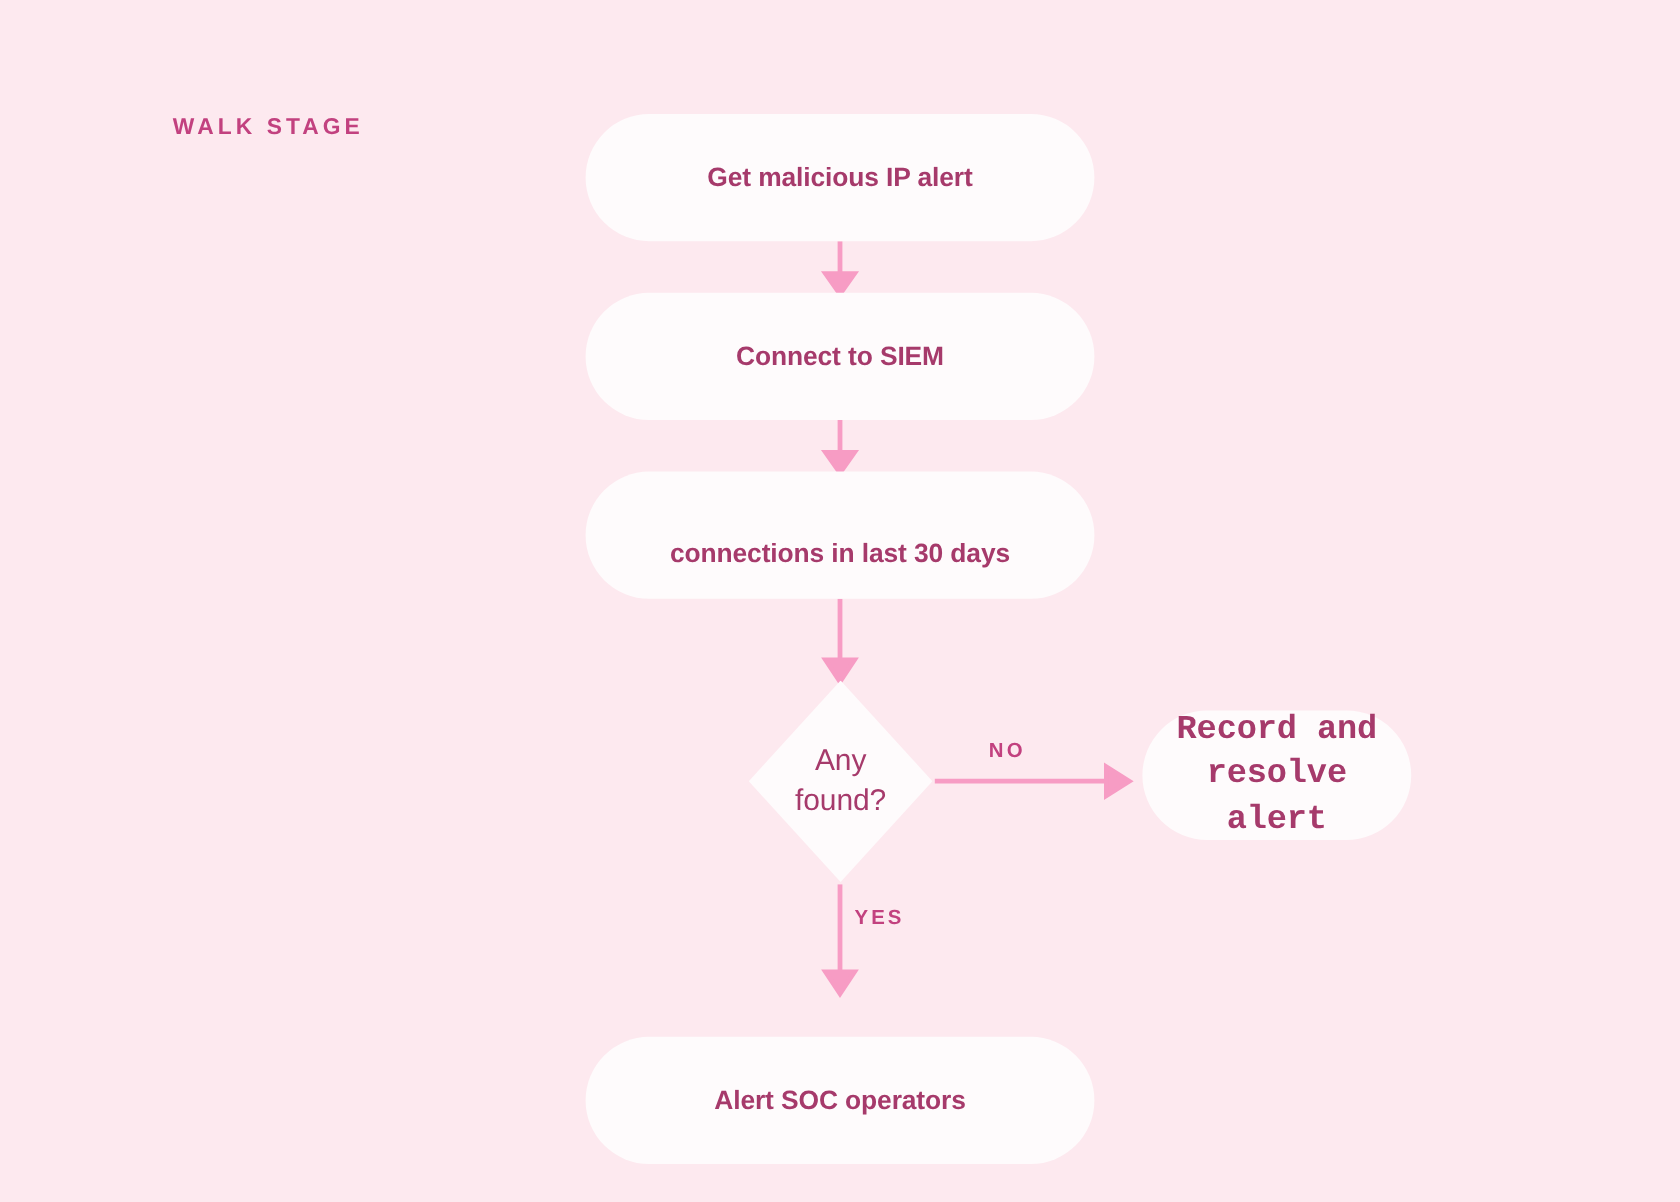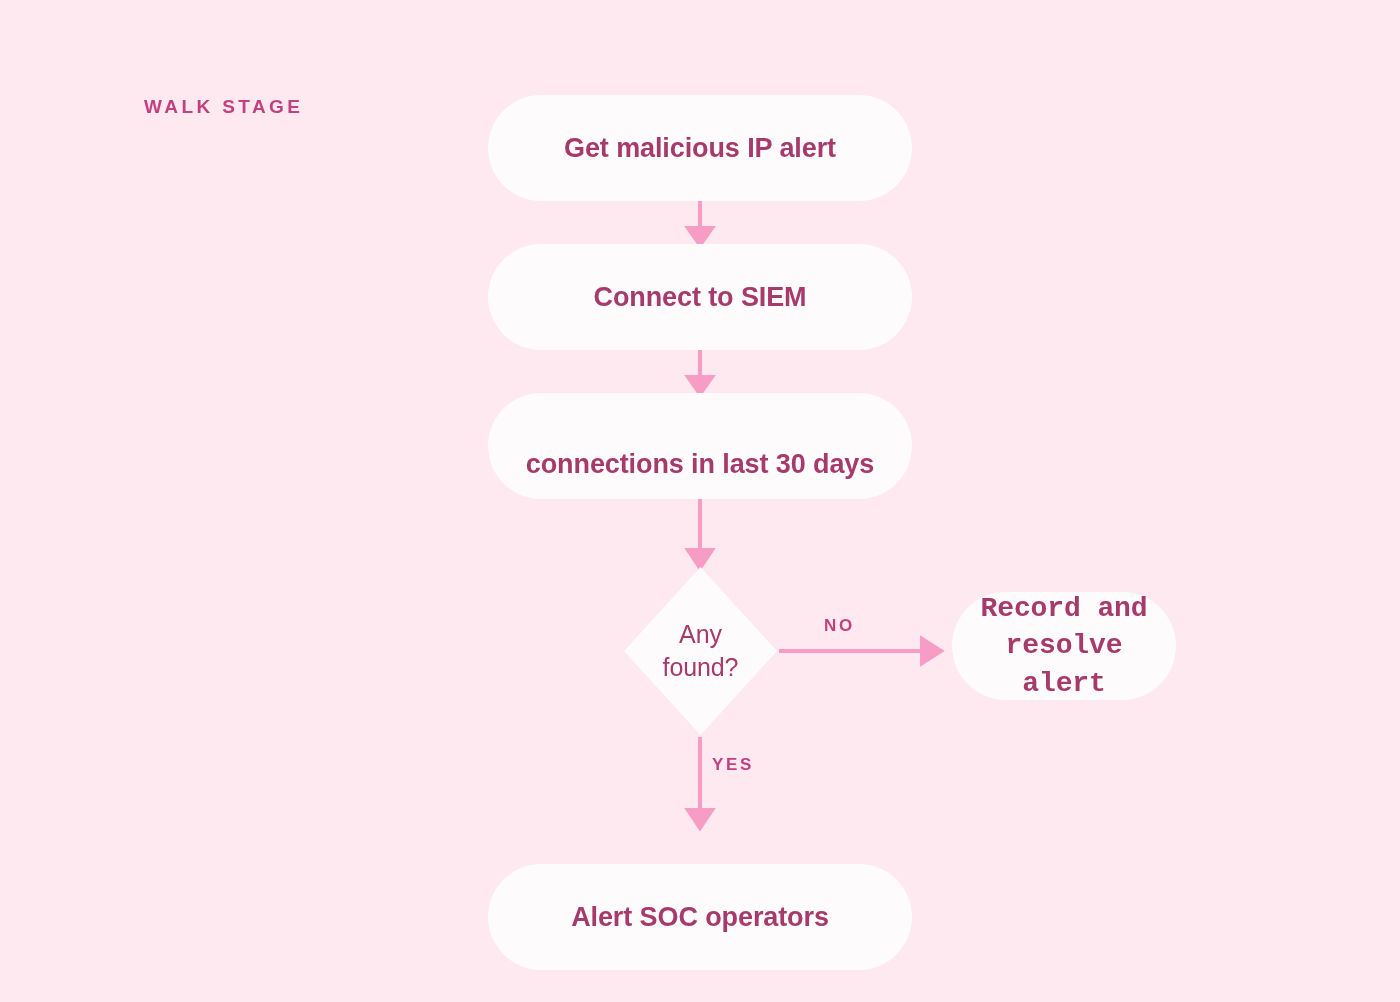--- a/index.html
+++ b/index.html
@@ -40,21 +40,21 @@
 
   .node {
     position: absolute;
     background: #fefbfc;
     border-radius: 999px;
     display: flex;
     align-items: center;
     justify-content: center;
     text-align: center;
     color: #a63a6b;
-    font-size: 27px;
+    font-size: 22px;
     font-weight: bold;
     line-height: 1.34;
     letter-spacing: -0.1px;
     box-sizing: border-box;
     padding: 0 26px;
   }
 
   .node-main {
     left: 488px;
     width: 424px;

